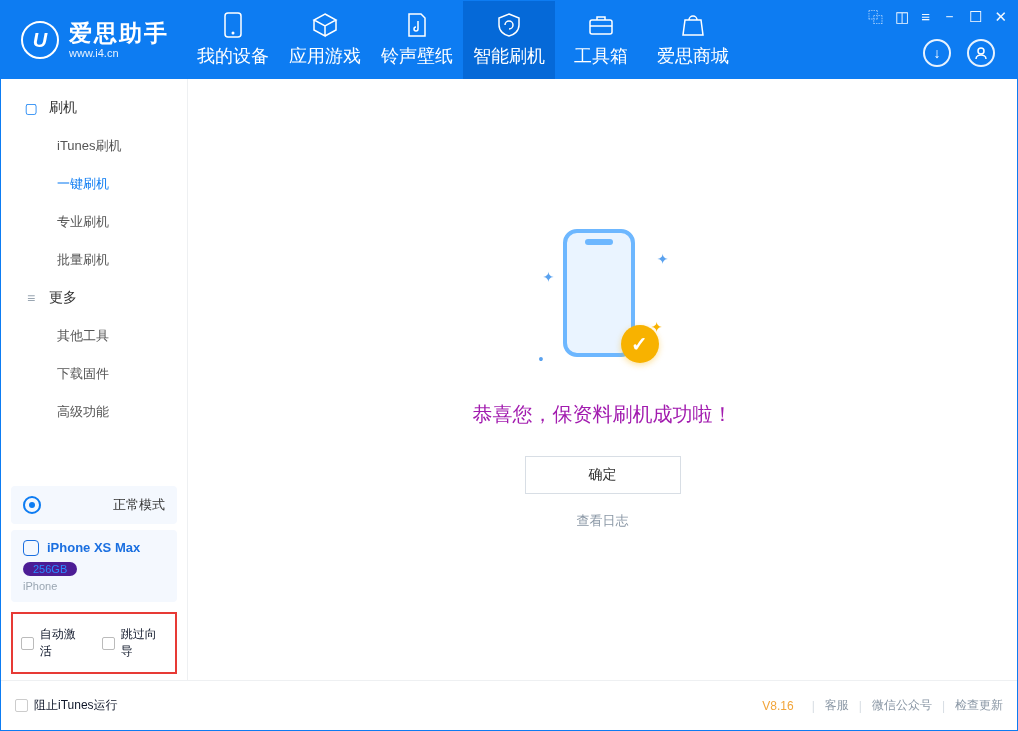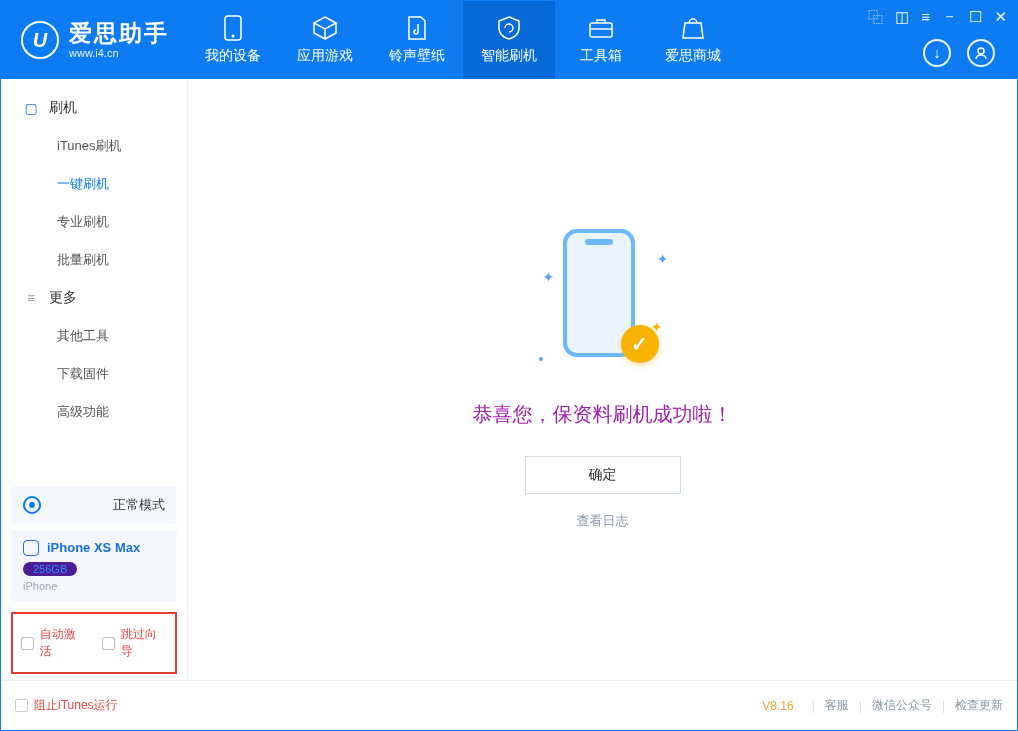--- a/index.html
+++ b/index.html
@@ -8,21 +8,21 @@
 .window { width: 1018px; height: 731px; border: 1px solid #0d7cf2; background: #fff; display: flex; flex-direction: column; position: relative; }
 
 .header { height: 78px; background: linear-gradient(to bottom, #0d7cf2, #0d7cf2); display: flex; align-items: stretch; color: #fff; position: relative; }
 .logo-block { display: flex; align-items: center; padding: 0 18px 0 20px; }
 .logo-circle { width: 38px; height: 38px; border: 2.5px solid #fff; border-radius: 50%; display: flex; align-items: center; justify-content: center; font-weight: bold; font-size: 20px; font-style: italic; margin-right: 10px; }
 .logo-text { display: flex; flex-direction: column; line-height: 1.15; }
 .logo-text .t1 { font-size: 23px; font-weight: bold; letter-spacing: 2px; }
 .logo-text .t2 { font-size: 11px; opacity: .9; }
 
 .tabs { display: flex; flex: 1; }
-.tab { width: 92px; display: flex; flex-direction: column; align-items: center; justify-content: center; cursor: pointer; font-size: 14px; gap: 6px; position: relative; }
+.tab { width: 92px; display: flex; flex-direction: column; align-items: center; justify-content: center; cursor: pointer; font-size: 18px; gap: 6px; position: relative; }
 .tab.active { background: #0569d8; }
 .tab-icon { width: 26px; height: 26px; display: flex; align-items: center; justify-content: center; }
 
 .win-controls { position: absolute; top: 6px; right: 10px; display: flex; gap: 12px; align-items: center; }
 .win-controls span { cursor: pointer; font-size: 15px; opacity: .95; }
 .header-right-icons { position: absolute; right: 22px; bottom: 12px; display: flex; gap: 16px; }
 .circ-btn { width: 28px; height: 28px; border: 2px solid rgba(255,255,255,.9); border-radius: 50%; display: flex; align-items: center; justify-content: center; cursor: pointer; font-size: 14px; }
 
 .body { flex: 1; display: flex; overflow: hidden; }
 .sidebar { width: 187px; border-right: 1px solid #eef0f2; display: flex; flex-direction: column; }
@@ -36,21 +36,21 @@
 .mode-card, .device-card { background: #f4f8fe; border-radius: 4px; margin: 6px 10px; padding: 10px 12px; font-size: 13px; color: #333; }
 .mode-card { display: flex; align-items: center; gap: 8px; justify-content: space-between; }
 .mode-dot { width: 18px; height: 18px; border: 2px solid #0d7cf2; border-radius: 50%; position: relative; display:flex; align-items:center; justify-content:center; }
 .mode-dot::after { content:""; width:6px; height:6px; background:#0d7cf2; border-radius:50%; }
 .device-card .dev-row { display: flex; align-items: flex-start; gap: 8px; font-weight: bold; color: #1a6fe0; }
 .dev-icon { width: 16px; height: 16px; border: 1.5px solid #1a6fe0; border-radius: 4px; }
 .cap-badge { display: inline-block; background: #4c1d95; color: #2a8cff; border-radius: 10px; font-size: 11px; padding: 1px 10px; margin-top: 6px; }
 .dev-sub { font-size: 11px; color: #9aa6b2; margin-top: 4px; }
 
 .options-row { border: 2px solid #e73a35; margin: 10px 10px 6px 10px; padding: 12px 8px; display: flex; gap: 16px; }
-.chk { display: flex; align-items: center; gap: 6px; font-size: 12px; color: #ef4444; cursor: pointer; }
+.chk { display: flex; align-items: center; gap: 6px; font-size: 12px; color: #0f172a; cursor: pointer; }
 .chk-box { width: 13px; height: 13px; border: 1px solid #bbb; border-radius: 2px; }
 
 .main { flex: 1; position: relative; display: flex; flex-direction: column; align-items: center; justify-content: center; }
 .success-ill { width: 120px; height: 150px; position: relative; margin-bottom: 22px; }
 .phone { position: absolute; left: 20px; top: 0; width: 72px; height: 128px; border: 4px solid #6db7ff; border-radius: 14px; background: #eaf4ff; }
 .phone::before { content:""; position:absolute; top:6px; left:50%; transform:translateX(-50%); width:28px; height:6px; background:#6db7ff; border-radius:3px; }
 .check-badge { position: absolute; right: 4px; bottom: 16px; width: 38px; height: 38px; background: #f8b200; border-radius: 50%; display:flex; align-items:center; justify-content:center; color:#fff; font-size:20px; font-weight:bold; box-shadow: 0 2px 6px rgba(248,178,0,.4); }
 .spark { position:absolute; color:#5aa2ef; font-size:14px; }
 .spark.s1 { left:0; top:40px; } .spark.s2 { right:-6px; top:22px; } .spark.s3 { left:-4px; bottom:12px; } .spark.s4 { right:0; bottom:44px; color:#f8b200; }
 

